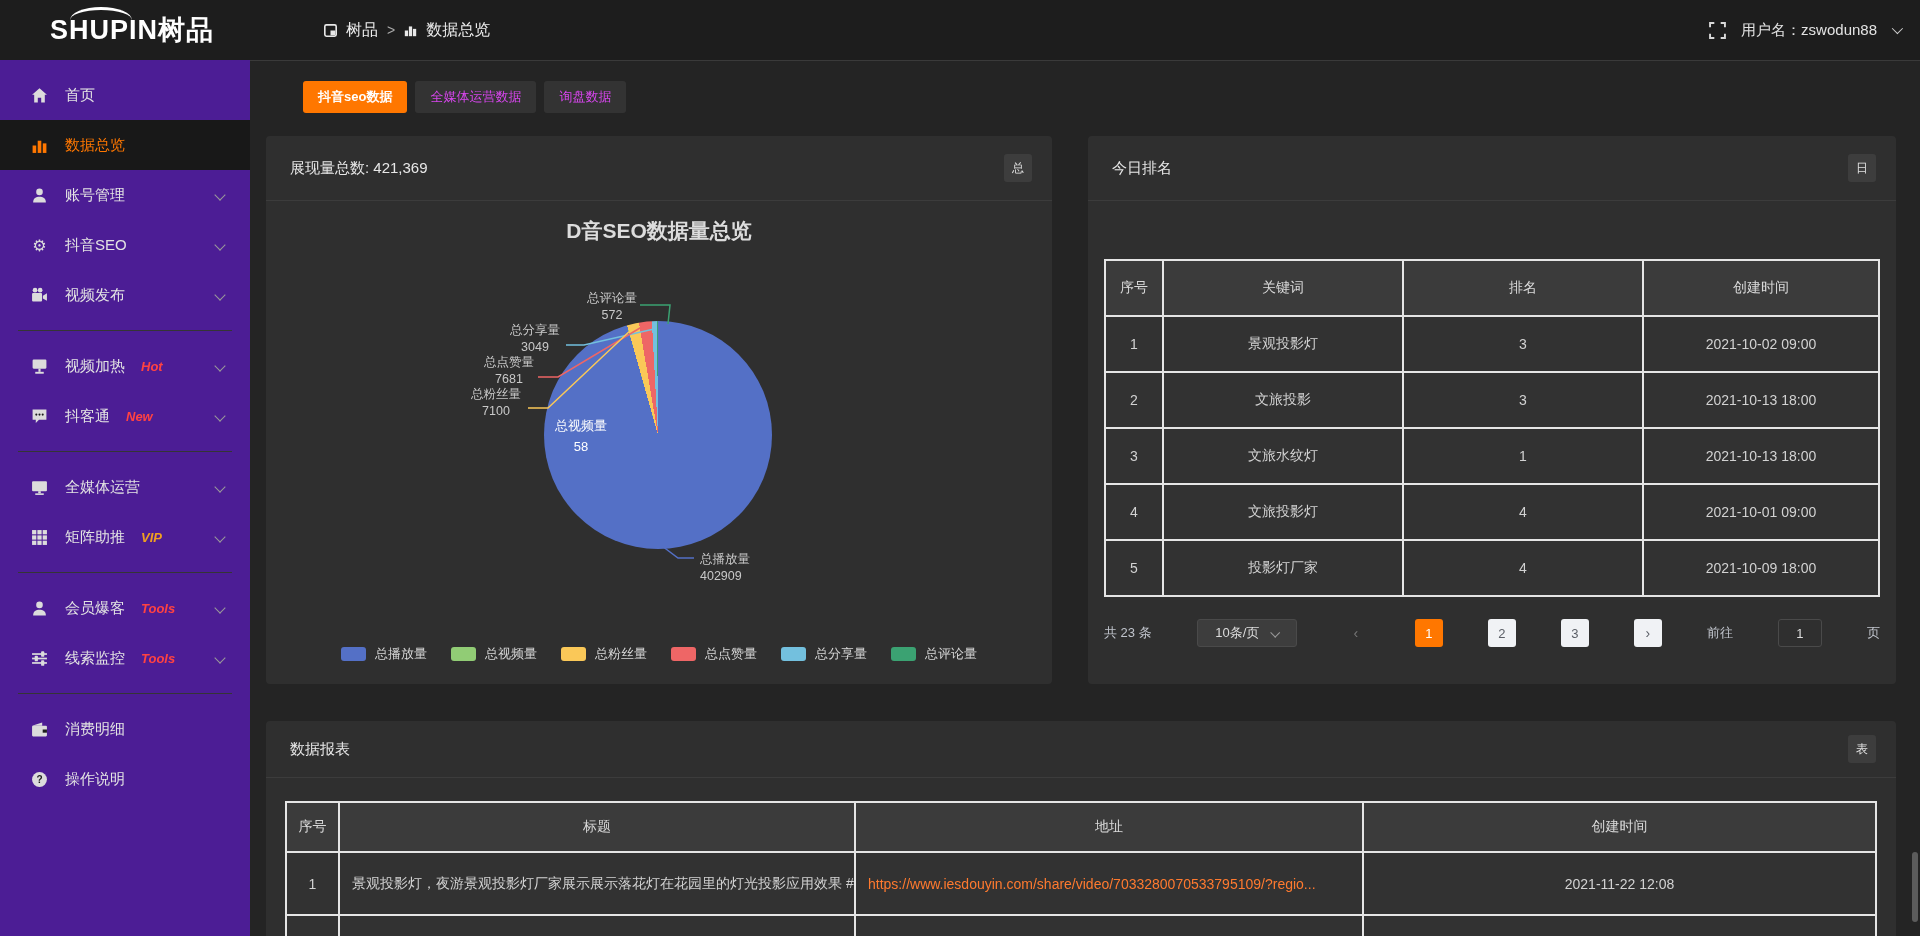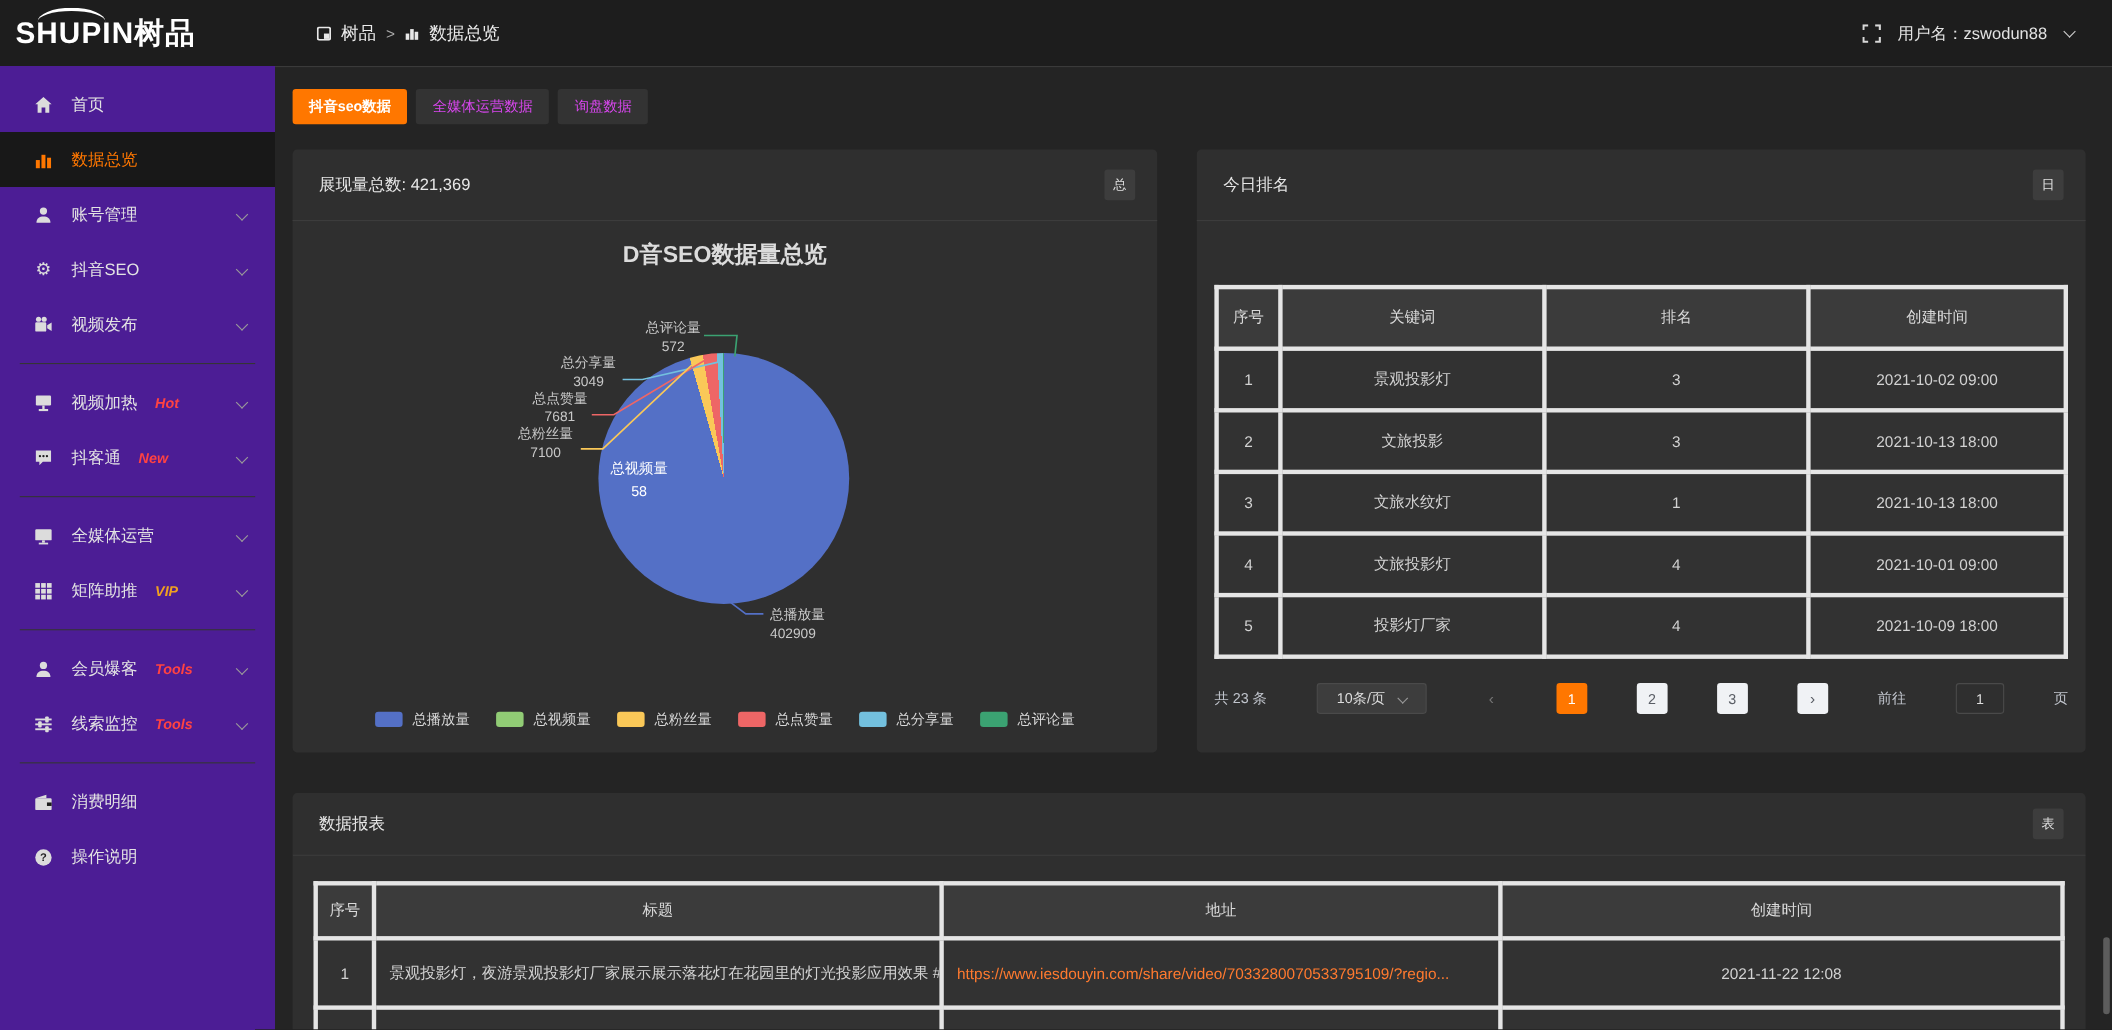--- a/index.html
+++ b/index.html
@@ -4,64 +4,64 @@
 <style>
   * { margin:0; padding:0; box-sizing:border-box; }
   html,body { width:1920px; height:936px; overflow:hidden; }
   body {
     background:#242424; color:#ddd;
     font-family:"Liberation Sans","DejaVu Sans",sans-serif;
     position:relative;
   }
   
   .topbar { height:60px; background:#1d1d1d; display:flex; align-items:center; position:relative; }
-  .logo-zone { width:250px; flex-shrink:0; padding-left:14px; position:relative; height:60px; display:flex; align-items:center; }
+  .logo-zone { width:250px; flex-shrink:0; padding-left:14px; position:relative; height:60px; display:flex; align-items:center;margin-left:36px; }
   .logo-arc { position:absolute; left:34px; top:7px; width:62px; height:13px;
     border-top:3px solid #fff; border-radius:50% 50% 0 0 / 100% 100% 0 0; }
   .logo-text { font-size:27px; font-weight:800; color:#fff; letter-spacing:1px; font-style:normal; }
   .breadcrumb { display:flex; align-items:center; gap:9px; font-size:16px; color:#ececec; margin-left:38px; }
   .bc-sep { color:#aaa; font-size:14px; }
-  .topbar-right { margin-left:auto; display:flex; align-items:center; gap:15px; padding-right:36px; font-size:15px; color:#e3e3e3; }
+  .topbar-right { margin-left:auto; display:flex; align-items:center; gap:15px; padding-right:20px; font-size:15px; color:#e3e3e3; }
   .chev-down { width:8px; height:8px; border-right:1.5px solid #cfcfcf; border-bottom:1.5px solid #cfcfcf; transform:rotate(45deg) translateY(-2px); display:inline-block; }
   
   .layout { display:flex; height:876px; }
   .sidebar { width:250px; background:#4c1d95; flex-shrink:0; padding-top:10px; }
   .menu-item { height:50px; display:flex; align-items:center; padding:0 24px 0 30px; position:relative; font-size:15px; color:#e3e3e3; cursor:pointer; }
   .menu-item.active { color:#ff7700; background:#181818; }
   .mi-icon { width:19px; margin-right:16px; display:flex; align-items:center; justify-content:center; color:#dcdcdc; font-size:16px; }
   .menu-item.active .mi-icon { color:#ff7700; }
   .badge { font-style:italic; font-weight:700; font-size:13px; margin-left:16px; }
   .badge.red { color:#ff4242; }
   .badge.gold { color:#f0a020; }
   .chev { position:absolute; right:26px; width:8px; height:8px; border-right:1.5px solid #9a9a9a; border-bottom:1.5px solid #9a9a9a; transform:rotate(45deg); }
   .side-divider { height:1px; background:#353535; margin:10px 18px; }
   
   .content { flex:1; border-top:1px solid #3a3a3a; padding:20px 24px 0 16px; overflow:hidden; background:#242424; }
-  .tabs { display:flex; gap:8px; height:32px; }
+  .tabs { display:flex; gap:8px; height:32px;margin-left:37px; }
   .tab { padding:0 15px; display:flex; align-items:center; background:#333; color:#d946ef; font-size:13px; border-radius:3px; cursor:pointer; }
   .tab.active { background:#ff7700; color:#fff; font-weight:700; }
   .panels-row { display:flex; gap:36px; margin-top:23px; }
   .panel { background:#2f2f2f; border-radius:4px; position:relative; }
   .panel-head { height:65px; display:flex; align-items:center; padding:0 24px; border-bottom:1px solid #3c3c3c; font-size:15px; color:#e8e8e8; position:relative; }
   .corner-btn { position:absolute; right:20px; top:50%; transform:translateY(-50%); width:28px; height:28px; background:#3d3d3d; border-radius:3px;
     display:flex; align-items:center; justify-content:center; font-size:12px; color:#e0e0e0; cursor:pointer; }
   
   .pie-panel { width:786px; height:548px; }
   .pie-body { position:relative; height:482px; }
   .chart-title { position:absolute; top:16px; width:100%; text-align:center; font-size:21px; font-weight:600; color:#dcdcdc; }
   .pie { position:absolute; left:278px; top:120px; width:228px; height:228px; border-radius:50%; }
   .pie-overlay { position:absolute; left:0; top:0; pointer-events:none; }
   .legend { position:absolute; left:0; right:0; bottom:20px; display:flex; justify-content:center; gap:24px; align-items:center; }
   .legend-item { display:flex; align-items:center; gap:9px; font-size:13px; color:#d8d8d8; cursor:pointer; }
   .legend-swatch { width:25px; height:14px; border-radius:3px; }
   
   .rank-panel { flex:1; height:548px; }
   .rank-body { padding:0 16px; }
   table { border-collapse:collapse; font-size:14px; color:#d2d2d2; background:#323232; }
-  th,td { border:4px solid #e5e5e5; text-align:center; font-weight:400; }
+  th,td { border:2px solid #e5e5e5; text-align:center; font-weight:400; }
   th { background:#3b3b3b; color:#dadada; }
   .rank-table { width:100%; margin-top:58px; }
   .rank-table th { height:56px; }
   .rank-table td { height:56px; }
   .pagination { display:flex; align-items:center; justify-content:space-between; gap:12px; margin-top:22px; font-size:13px; color:#c0c4cc; }
   .page-size { width:100px; height:28px; background:#3d3d3d; border:1px solid #4a4a4a; border-radius:3px; display:flex; align-items:center; justify-content:center; gap:12px; cursor:pointer; color:#dcdcdc; }
   .ps-chev { width:7px; height:7px; border-right:1.3px solid #9a9a9a; border-bottom:1.3px solid #9a9a9a; transform:rotate(45deg) translateY(-1px); }
   .pg-btn { min-width:28px; height:28px; padding:0 4px; border-radius:3px; display:flex; align-items:center; justify-content:center; background:#f0f2f5; color:#5a5e66; font-size:13px; cursor:pointer; }
   .pg-btn.active { background:#ff7700; color:#fff; }
   .pg-prev { background:transparent; color:#777; }

